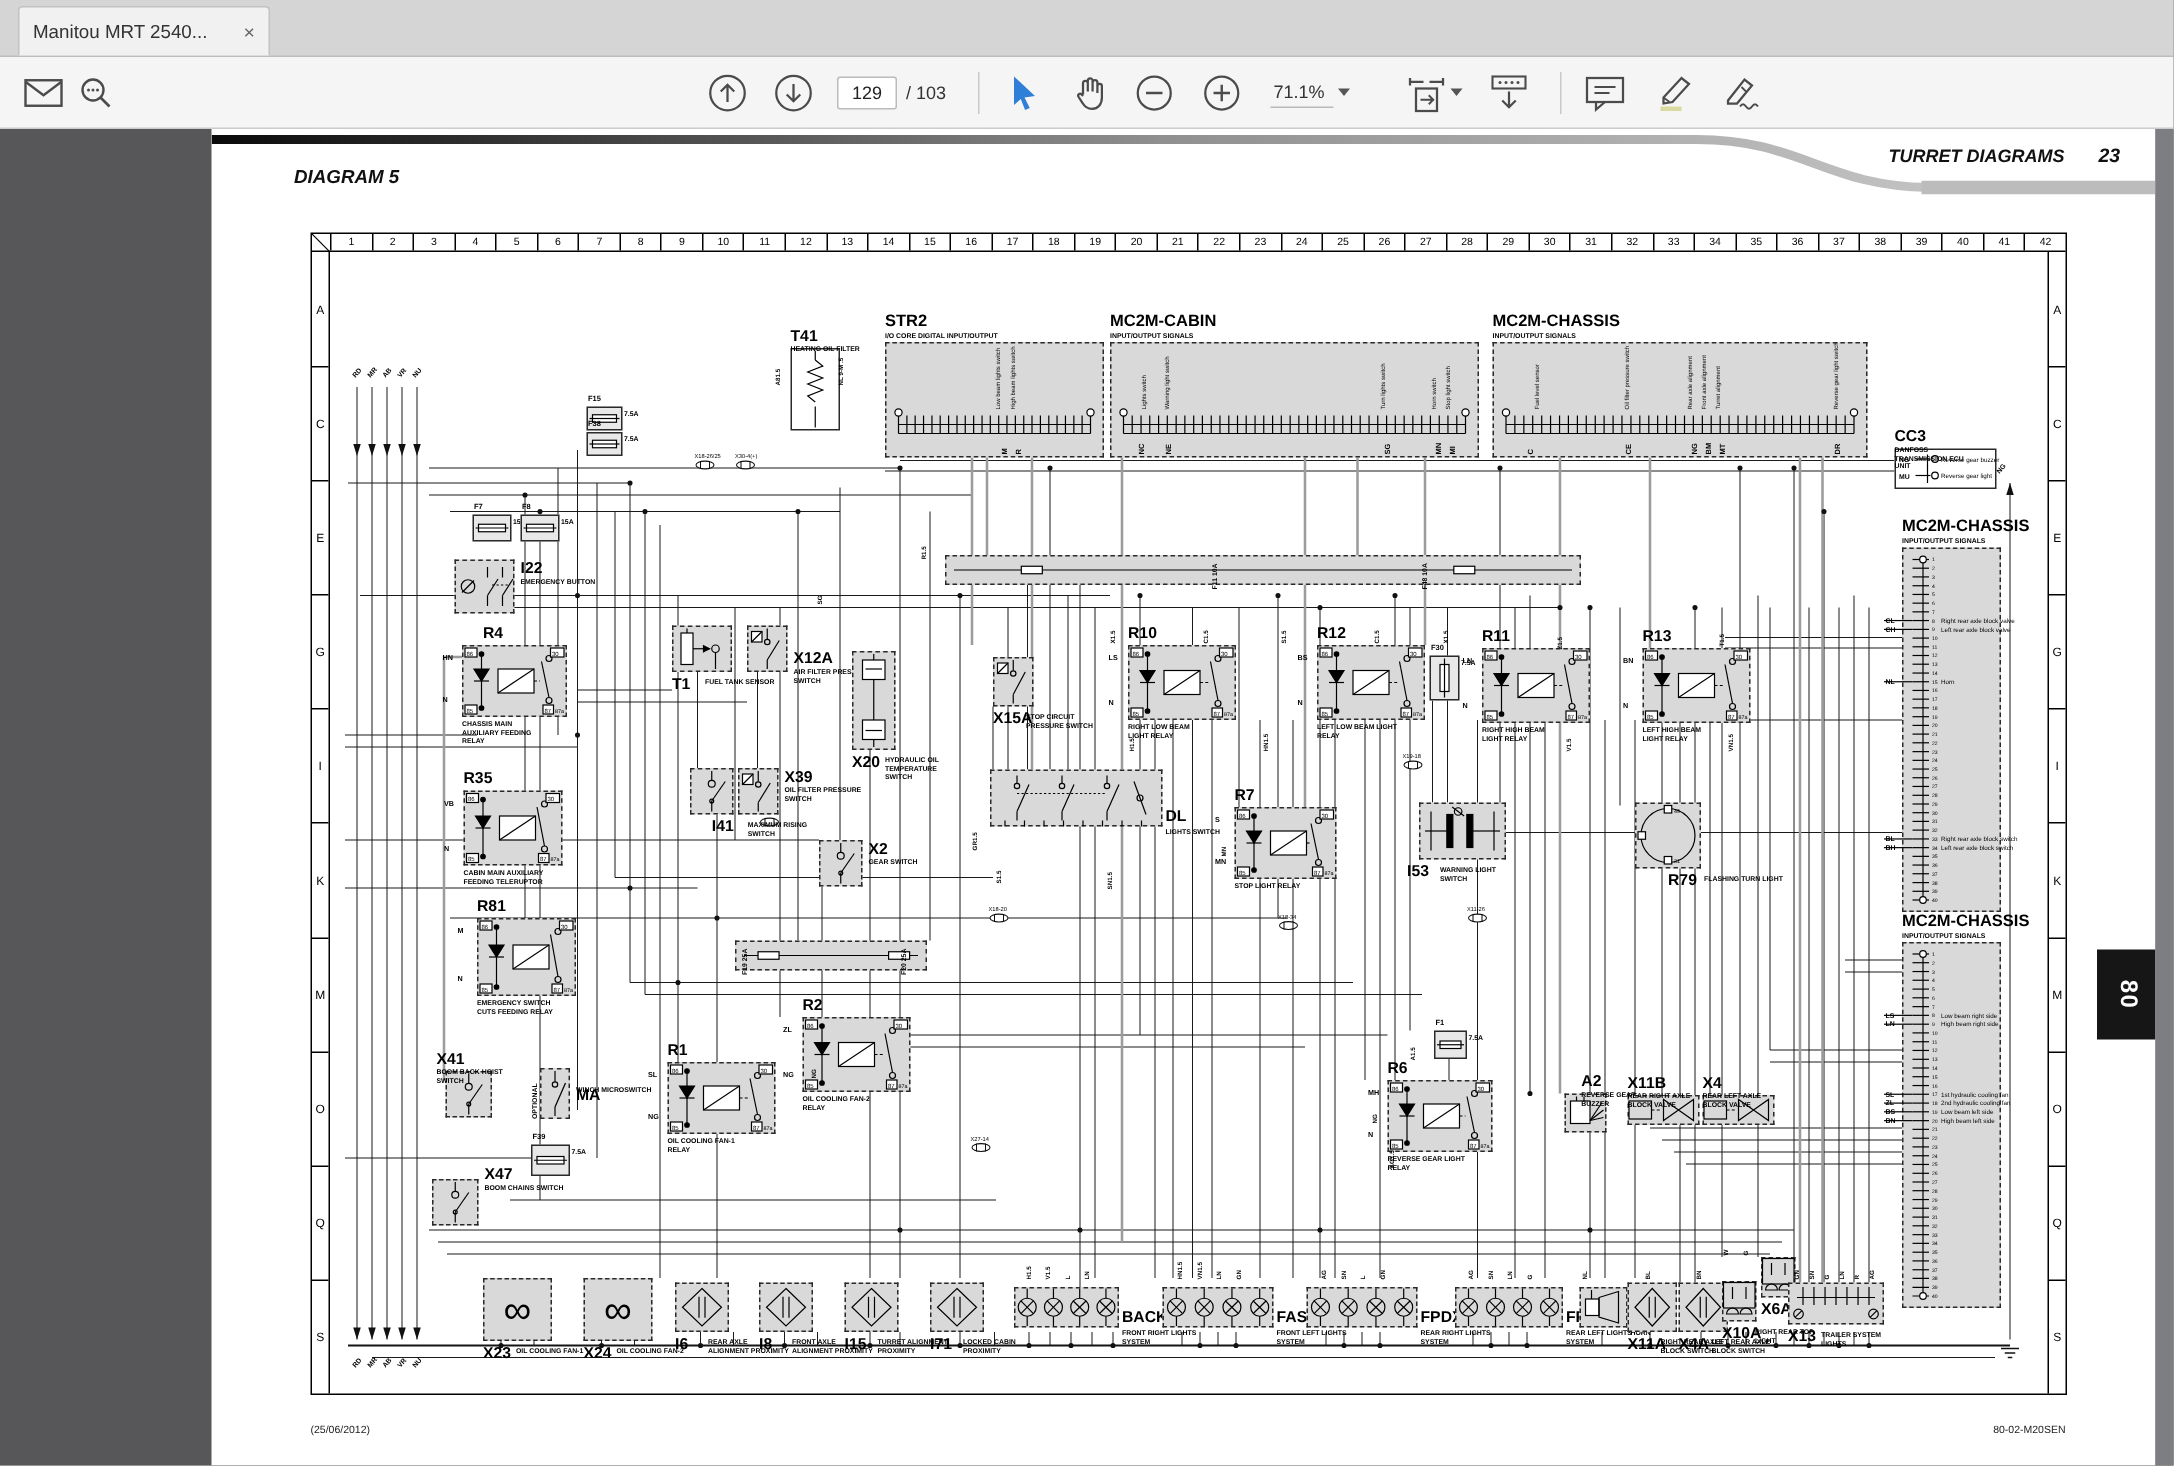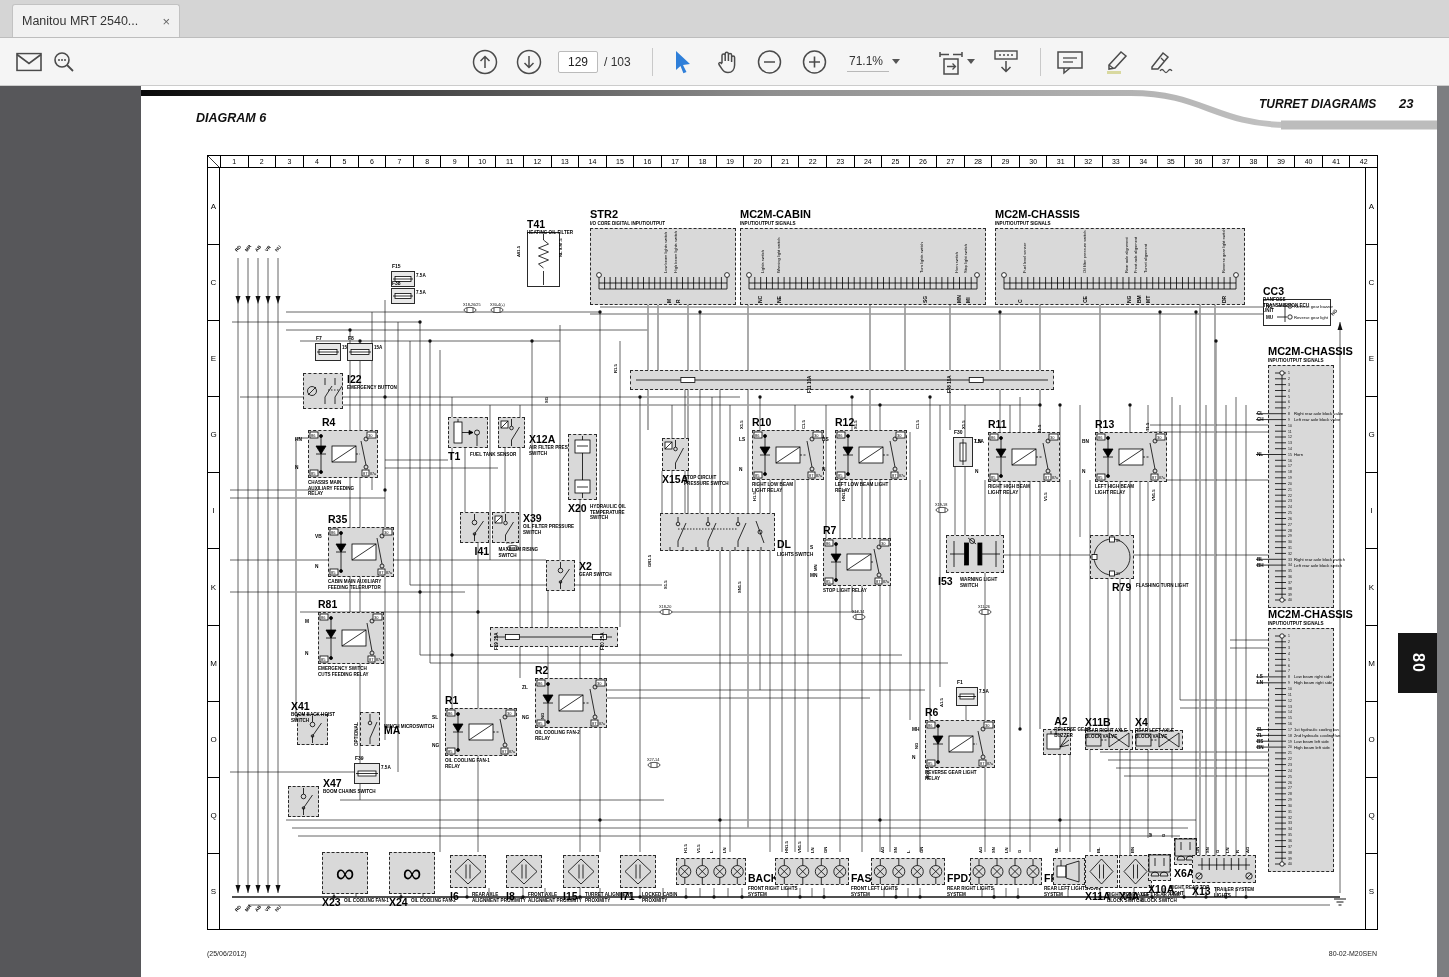--- a/index.html
+++ b/index.html
@@ -175,21 +175,21 @@
       <defs>
         <linearGradient id="sw" x1="0" y1="0" x2="1" y2="0">
           <stop offset="0" stop-color="#0a0a0a"></stop>
             <stop offset="0.55" stop-color="#8f8f8f"></stop>
             <stop offset="1" stop-color="#c2c2c2"></stop>
         </linearGradient>
       </defs>
       <path d="M0 7 L990 7 C1060 7 1075 38 1145 39" fill="none" stroke="url(#sw)" stroke-width="6"></path>
       <path d="M1140 39 L1296 39" fill="none" stroke="#bcbcbc" stroke-width="9"></path>
     </svg>
-    <div class="hdr-left">DIAGRAM 6</div>
+    <div class="hdr-left">DIAGRAM 5</div>
     <div class="hdr-right">TURRET DIAGRAMS</div>
     <div class="hdr-num">23</div>
 
     <div id="frame">
       <div class="gridnums" id="gridnums">
           <div class="cell corner"><svg width="12" height="12">
               <line x1="0" y1="0" x2="12" y2="12" stroke="#000" stroke-width="0.8"></line>
             </svg></div>
           <div class="cell">1</div>
           <div class="cell">2</div>
@@ -992,21 +992,21 @@
           <text x="60" y="7" font-size="4">30</text>
 <rect x="54" y="40" width="7" height="6" style="fill:#fff"></rect>
           <text x="55" y="45" font-size="4">87</text>
 <text x="62" y="45" font-size="3.6">87a</text>
         </svg>
         <div class="clabel" style="left:14px;top:-13px">R4</div>
         <div class="csub" style="left:0px;top:50px">CHASSIS MAIN AUXILIARY FEEDING RELAY</div>
         <span class="lc" style="left:-13px;top:7px">HN</span>
                     <span class="lc" style="left:-13px;top:35px">N</span>
       </div>
-      <div class="comp" style="left:187px;top:441px;width:66px;height:40px">
+      <div class="comp" style="left:168px;top:441px;width:66px;height:40px">
         <div class="cbox" style="width:66px;height:50px"></div>
         <svg class="sym" width="66" height="50" style="overflow:visible">
 <line x1="13" y1="6" x2="13" y2="44"></line>
 <circle cx="13" cy="6" r="1.5" style="fill:#000"></circle>
           <circle cx="13" cy="44" r="1.5" style="fill:#000"></circle>
 <polygon points="8,17.0 18,17.0 13,25.0" style="fill:#000"></polygon>
 <line x1="8" y1="25.0" x2="18" y2="25.0"></line>
 <rect x="24" y="17.0" width="24" height="16" style="fill:#fff"></rect>
 <line x1="24" y1="33.0" x2="48" y2="17.0"></line>
 <line x1="48" y1="25.0" x2="48" y2="25.0" stroke-dasharray="2,1.5"></line>
@@ -1169,21 +1169,21 @@
           <text x="62" y="7" font-size="4">30</text>
 <rect x="56" y="42" width="7" height="6" style="fill:#fff"></rect>
           <text x="57" y="47" font-size="4">87</text>
 <text x="64" y="47" font-size="3.6">87a</text>
         </svg>
         <div class="clabel" style="left:0px;top:-13px">R10</div>
         <div class="csub" style="left:0px;top:52px">RIGHT LOW BEAM LIGHT RELAY</div>
         <span class="lc" style="left:-13px;top:7px">LS</span>
                     <span class="lc" style="left:-13px;top:37px">N</span>
       </div>
-      <div class="comp" style="left:694px;top:344px;width:72px;height:50px">
+      <div class="comp" style="left:737px;top:344px;width:72px;height:50px">
         <div class="cbox" style="width:72px;height:50px"></div>
         <svg class="sym" width="72" height="50" style="overflow:visible">
 <line x1="13" y1="6" x2="13" y2="44"></line>
 <circle cx="13" cy="6" r="1.5" style="fill:#000"></circle>
           <circle cx="13" cy="44" r="1.5" style="fill:#000"></circle>
 <polygon points="8,17.0 18,17.0 13,25.0" style="fill:#000"></polygon>
 <line x1="8" y1="25.0" x2="18" y2="25.0"></line>
 <rect x="24" y="17.0" width="24" height="16" style="fill:#fff"></rect>
 <line x1="24" y1="33.0" x2="48" y2="17.0"></line>
 <line x1="48" y1="25.0" x2="54" y2="25.0" stroke-dasharray="2,1.5"></line>

